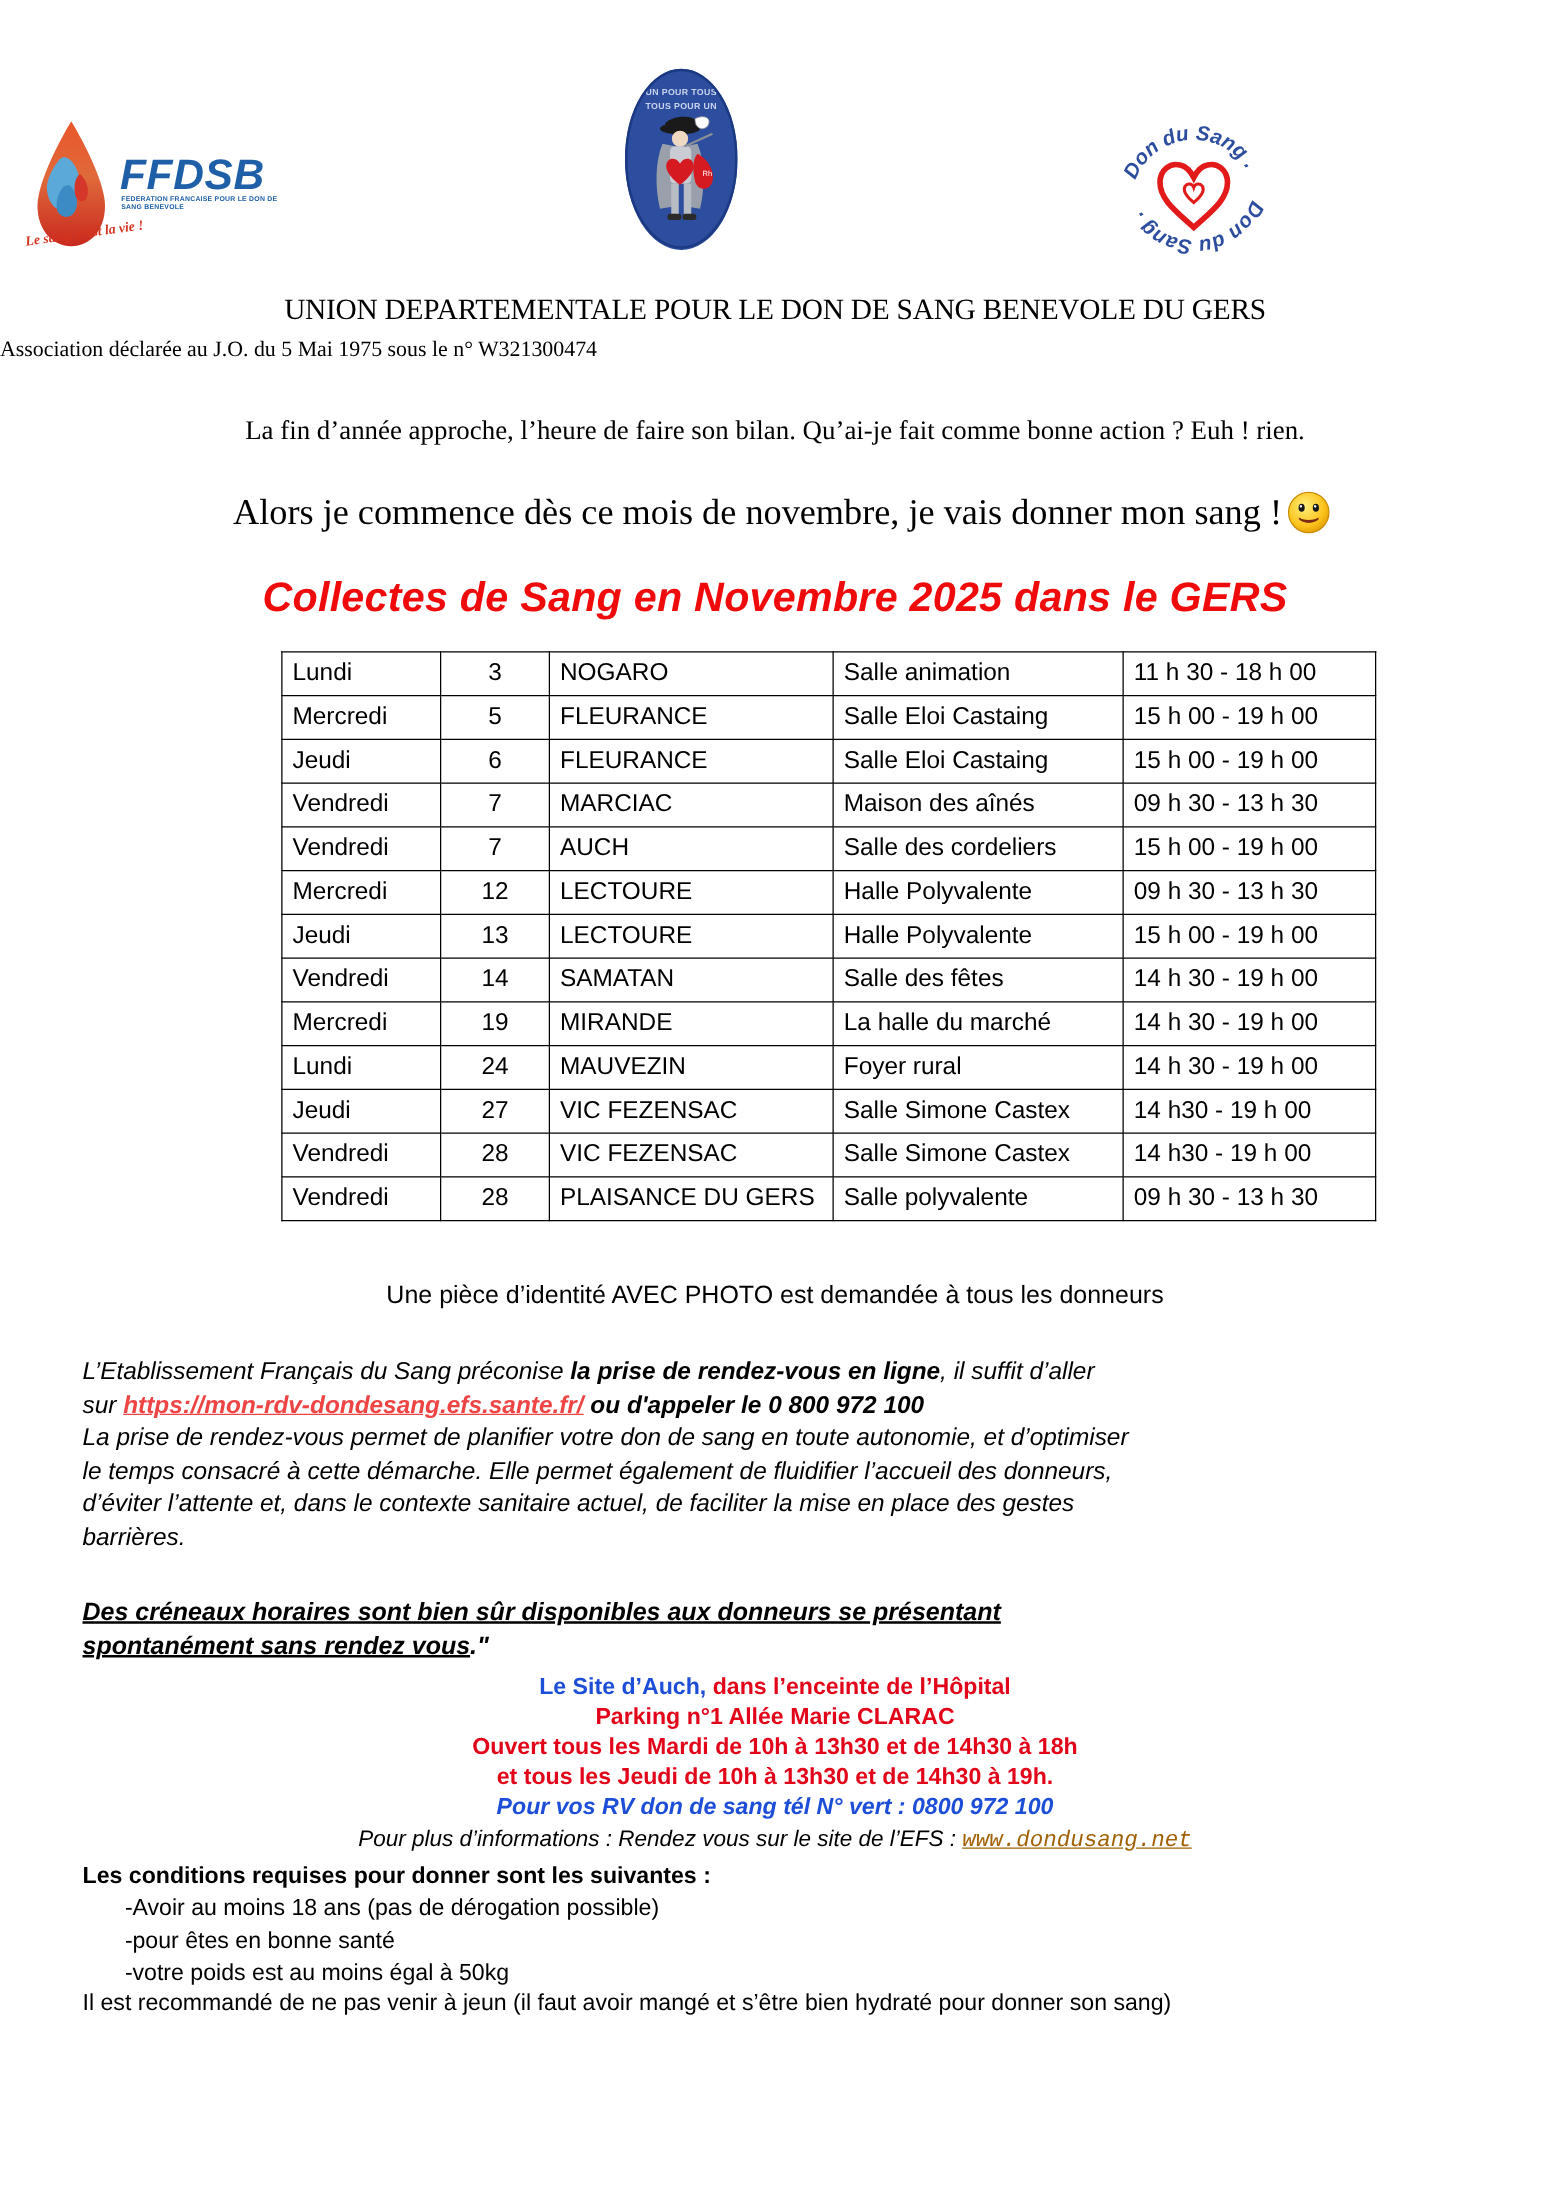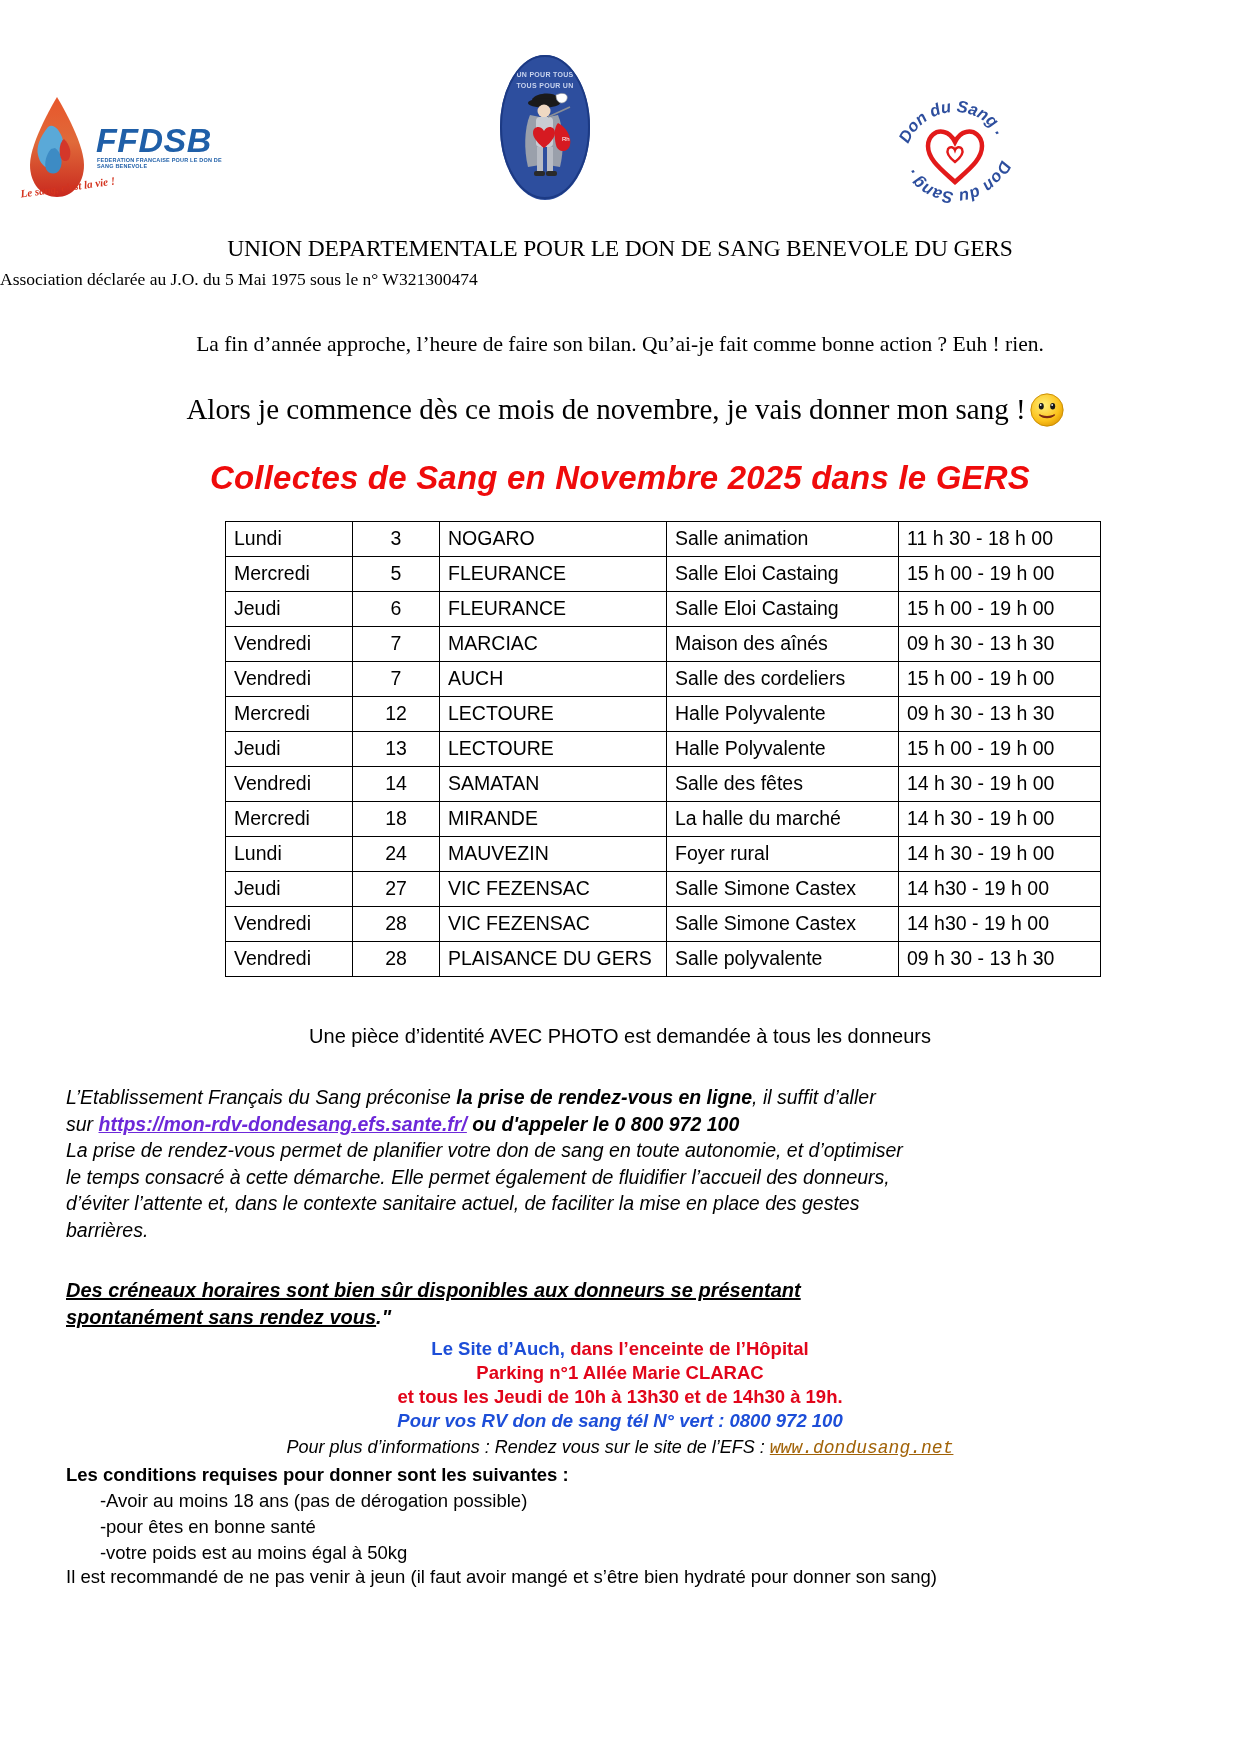--- a/index.html
+++ b/index.html
@@ -165,21 +165,21 @@
   .efs-block {
     font-family: "Liberation Sans", sans-serif;
     font-style: italic;
     font-size: 19.5px;
     line-height: 26.5px;
     margin: 36px 0 0 66px;
     width: 1010px;
   }
   .efs-block b { font-weight: bold; }
   .link {
-    color: #6d28d9;
+    color: #ef4444;
     font-weight: bold;
     text-decoration: underline;
     margin-top: 36px;
   }
   .creneaux {
     font-family: "Liberation Sans", sans-serif;
     font-style: italic;
     font-weight: bold;
     font-size: 20px;
     line-height: 27px;
@@ -391,21 +391,21 @@
         </tr>
         <tr>
           <td class="c-day">Vendredi</td>
           <td class="c-num">14</td>
           <td class="c-city">SAMATAN</td>
           <td class="c-place">Salle des fêtes</td>
           <td class="c-time">14 h 30 - 19 h 00</td>
         </tr>
         <tr>
           <td class="c-day">Mercredi</td>
-          <td class="c-num">18</td>
+          <td class="c-num">19</td>
           <td class="c-city">MIRANDE</td>
           <td class="c-place">La halle du marché</td>
           <td class="c-time">14 h 30 - 19 h 00</td>
         </tr>
         <tr>
           <td class="c-day">Lundi</td>
           <td class="c-num">24</td>
           <td class="c-city">MAUVEZIN</td>
           <td class="c-place">Foyer rural</td>
           <td class="c-time">14 h 30 - 19 h 00</td>
@@ -449,20 +449,21 @@
   <div class="creneaux">
     <u>Des créneaux horaires sont bien sûr disponibles aux donneurs se présentant</u><br>
     <u>spontanément sans rendez vous</u><span>."</span>
   </div>
 
   <div class="auch-block">
     <div>
       <span class="blue">Le Site d’Auch,</span><span class="red"> dans l’enceinte de l’Hôpital</span>
     </div>
     <div class="red">Parking n°1 Allée Marie CLARAC</div>
+    <div class="red">Ouvert tous les Mardi de 10h à 13h30 et de 14h30 à 18h</div>
     <div class="red">et tous les Jeudi de 10h  à 13h30 et de 14h30 à 19h.</div>
     <div class="blue" style="font-style:italic">Pour vos RV don de sang tél N° vert : 0800 972 100</div>
   </div>
 
   <div class="plus-info">
     <span>Pour plus d’informations : Rendez vous sur le site de l’EFS : </span><span class="link2">www.dondusang.net</span>
   </div>
 
   <div class="conditions">
     <div class="cond-title">Les conditions requises pour donner sont les suivantes :</div>

